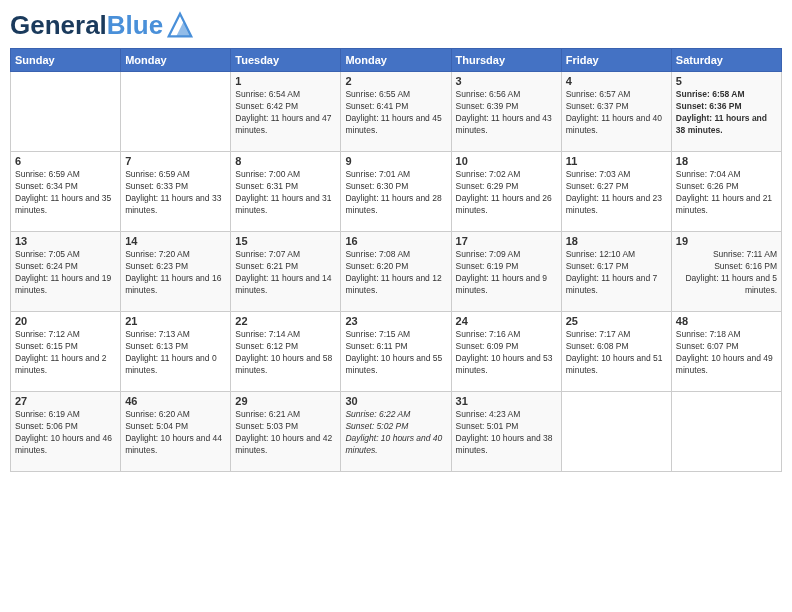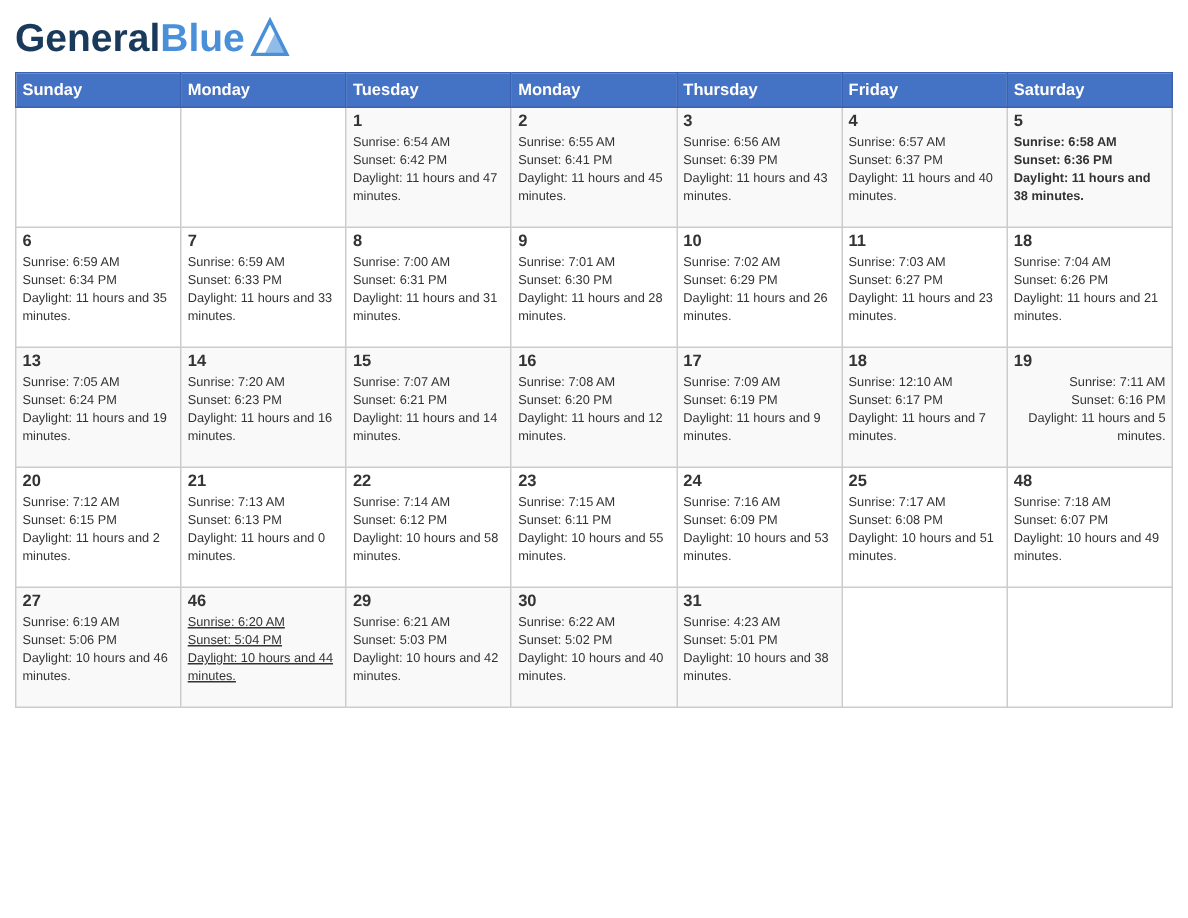--- a/index.html
+++ b/index.html
@@ -294,33 +294,33 @@
         </tr>
         <tr>
           <td>
             <span class="day-num">27</span>
             <div class="cell-text" style="white-space: pre-line;">Sunrise: 6:19 AM
 Sunset: 5:06 PM
 Daylight: 10 hours and 46 minutes.</div>
           </td>
           <td>
             <span class="day-num">46</span>
-            <div class="cell-text" style="white-space: pre-line; text-decoration: underline;">Sunrise: 6:20 AM
+            <div class="cell-text" style="white-space: pre-line;">Sunrise: 6:20 AM
 Sunset: 5:04 PM
 Daylight: 10 hours and 44 minutes.</div>
           </td>
           <td>
             <span class="day-num">29</span>
             <div class="cell-text" style="white-space: pre-line;">Sunrise: 6:21 AM
 Sunset: 5:03 PM
 Daylight: 10 hours and 42 minutes.</div>
           </td>
           <td>
             <span class="day-num">30</span>
-            <div class="cell-text" style="white-space: pre-line;">Sunrise: 6:22 AM
+            <div class="cell-text" style="white-space: pre-line; font-style: italic;">Sunrise: 6:22 AM
 Sunset: 5:02 PM
 Daylight: 10 hours and 40 minutes.</div>
           </td>
           <td>
             <span class="day-num">31</span>
             <div class="cell-text" style="white-space: pre-line;">Sunrise: 4:23 AM
 Sunset: 5:01 PM
 Daylight: 10 hours and 38 minutes.</div>
           </td>
           <td class="empty-cell"></td>

